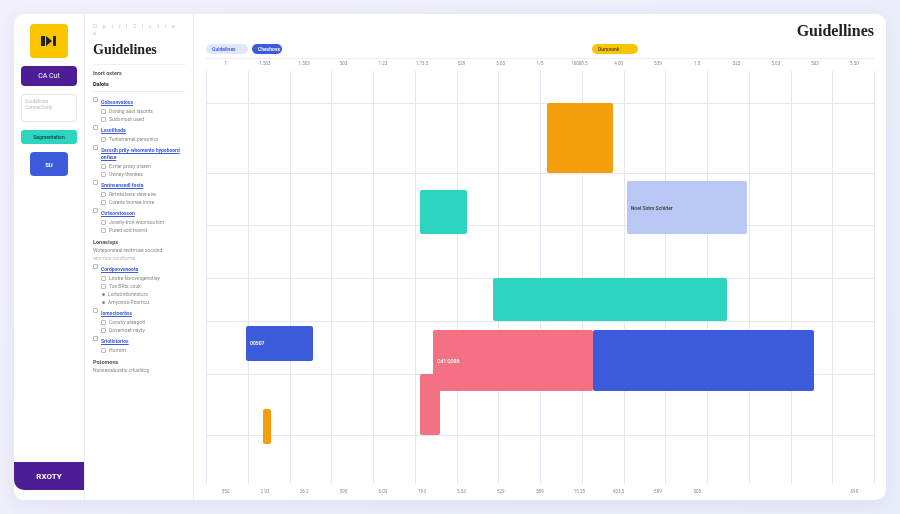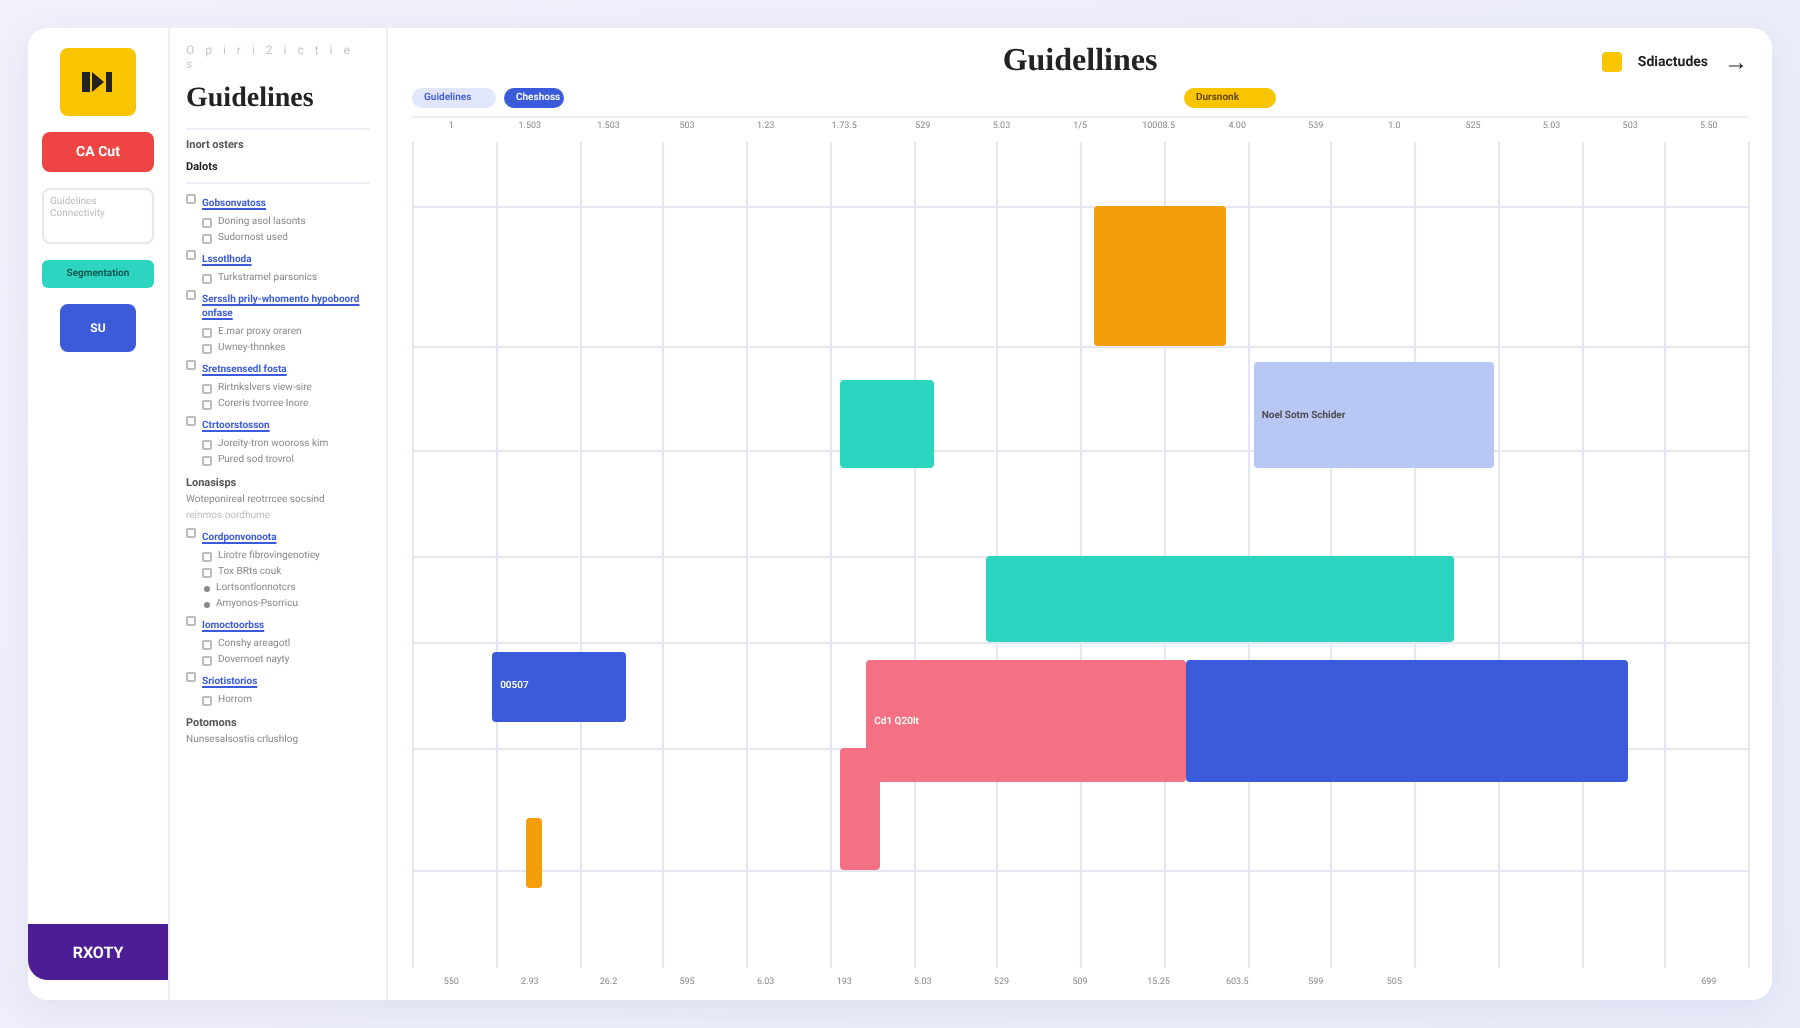--- a/index.html
+++ b/index.html
@@ -1,20 +1,20 @@
 <!DOCTYPE html>
 <html><head>
 <meta charset="utf-8">
 <style>
 * { margin: 0; padding: 0; box-sizing: border-box; font-family: -apple-system, BlinkMacSystemFont, "Segoe UI", Roboto, sans-serif; }
 body { background: linear-gradient(135deg, #f2f0fb 0%, #e8ecfa 100%); width: 900px; height: 514px; overflow: hidden; padding: 14px; }
 .app { width: 100%; height: 100%; background: #fff; border-radius: 10px; display: flex; box-shadow: 0 4px 18px rgba(60,70,120,0.08); }
 .sidebar-left { width: 70px; background: #fff; border-radius: 10px 0 0 10px; display: flex; flex-direction: column; align-items: center; padding: 10px 6px; gap: 8px; }
 .logo-box { width: 38px; height: 34px; background: #f9c400; border-radius: 4px; display: flex; align-items: center; justify-content: center; }
-.btn-cta { width: 56px; height: 20px; background: #ef4444; border-radius: 4px; color: #fff; font-size: 7px; font-weight: 700; display: flex; align-items: center; justify-content: center; cursor: pointer; }
+.btn-cta { width: 56px; height: 20px; background: #4c1d95; border-radius: 4px; color: #fff; font-size: 7px; font-weight: 400; display: flex; align-items: center; justify-content: center; cursor: pointer; }
 .nav-mini { width: 56px; height: 28px; border: 1px solid #e6e6f0; border-radius: 4px; font-size: 5px; color: #bbb; padding: 3px; line-height: 1.2; }
 .btn-teal { width: 56px; height: 14px; background: #2dd4bf; border-radius: 3px; font-size: 5px; color: #0a4f48; display: flex; align-items: center; justify-content: center; font-weight: 600; cursor: pointer; }
 .btn-blue-sm { width: 38px; height: 24px; background: #3b5bdb; border-radius: 4px; color: #fff; font-size: 6px; font-weight: 700; display: flex; align-items: center; justify-content: center; cursor: pointer; }
 .btn-footer { width: 70px; height: 28px; background: #4c1d95; border-radius: 0 0 0 10px; color: #fff; font-size: 8px; font-weight: 700; display: flex; align-items: center; justify-content: center; margin-top: auto; cursor: pointer; }
 
 .panel-mid { width: 110px; border-left: 1px solid #eceef5; border-right: 1px solid #eceef5; padding: 8px 8px; overflow: hidden; }
 .breadcrumb { font-size: 6px; letter-spacing: 2px; color: #c5c5d0; margin-bottom: 6px; }
 .title { font-size: 14px; font-weight: 800; color: #222; margin-bottom: 6px; font-family: Georgia, serif; }
 .sep { height: 1px; background: #eceef5; margin: 4px 0; }
 .section-h { font-size: 5.5px; font-weight: 700; color: #555; margin: 5px 0 2px; }
@@ -189,25 +189,20 @@
     <div class="section-h">Potomons</div>
     <div class="li-row">
         <span>Nunsesalsostis crlushlog</span>
       </div>
   </div>
 
   <div class="panel-main">
     <div class="header-row">
       <div style="flex:1"></div>
       <div class="header-title">Guidellines</div>
-      <div style="flex:1;display:flex;justify-content:flex-end;align-items:center;gap:8px" class="header-right">
-        <div class="badge-sq"></div>
-        <div class="header-sub">Sdiactudes</div>
-        <div class="arrow-r">→</div>
-      </div>
     </div>
     <div class="tab-row">
       <div class="tab tab-l1">Guidelines</div>
       <div class="tab tab-l2">Cheshoss</div>
       <div class="tab tab-r">Dursnonk</div>
     </div>
     <div class="chart-wrap">
       <div class="axis-top" id="axis-top">
           <div class="tick">1</div>
           <div class="tick">1.503</div>

